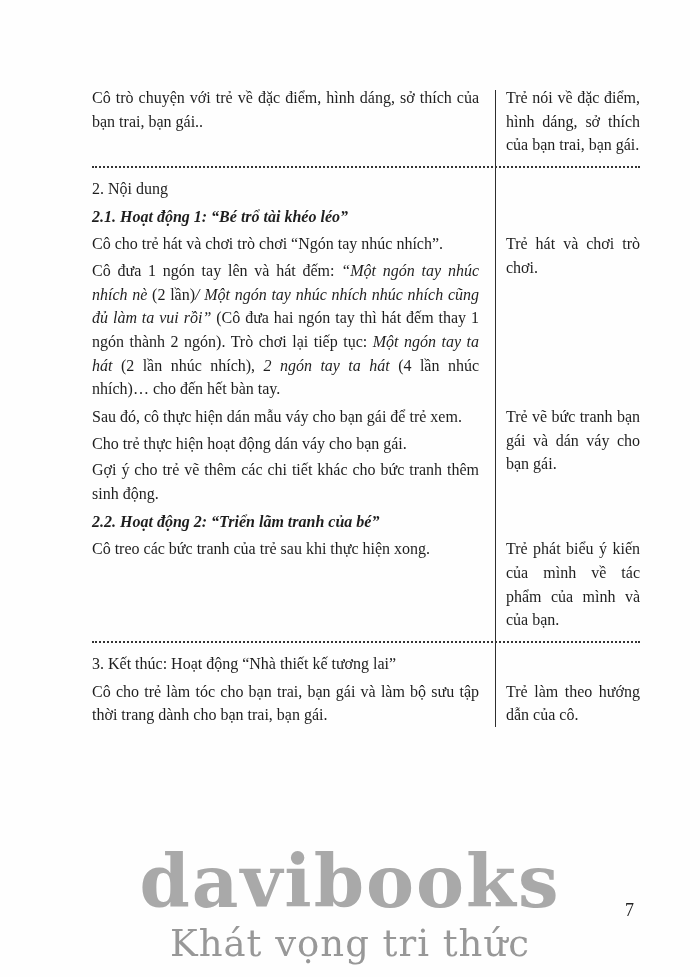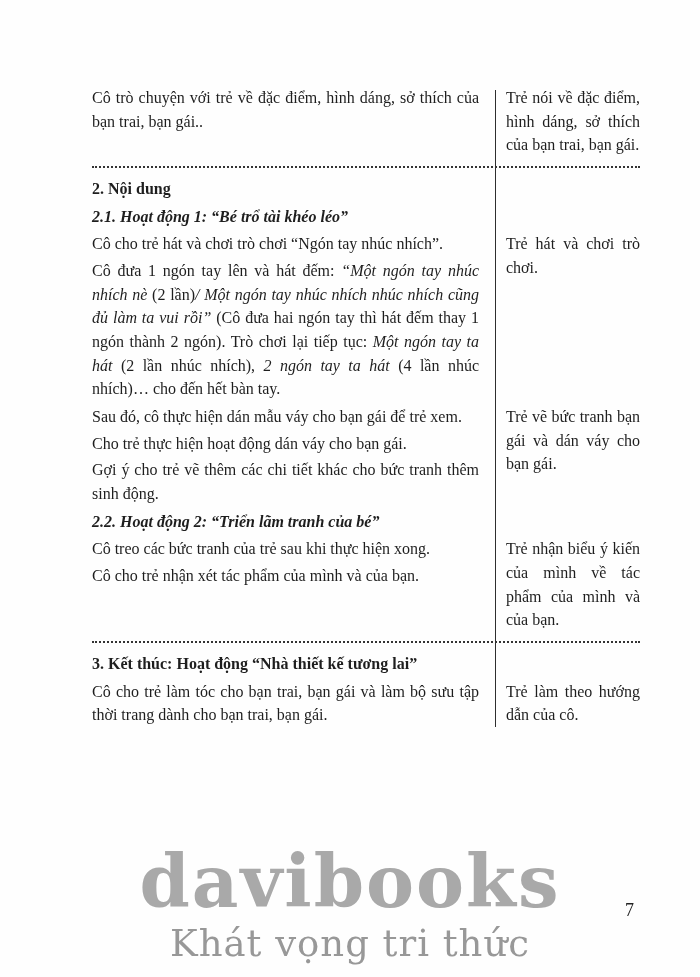--- a/index.html
+++ b/index.html
@@ -49,21 +49,21 @@
   .para {
     margin: 0 0 3px 0;
     font-size: 16px;
     line-height: 1.48;
     text-align: justify;
   }
   .right .para {
     text-align: justify;
   }
   .heading {
-    font-weight: bold;
+    font-weight: normal;
     margin-top: 2px;
   }
   .subheading {
     font-weight: bold;
     font-style: italic;
   }
   .it {
     font-style: italic;
   }
   .separator {
@@ -152,24 +152,23 @@
       </div>
       <div class="block">
         <div class="left">
           <p class="para subheading"><span>2.2. Hoạt động 2: “Triển lãm tranh của bé”</span></p>
         </div>
         <div class="right"></div>
       </div>
       <div class="block">
         <div class="left">
           <p class="para"><span>Cô treo các bức tranh của trẻ sau khi thực hiện xong.</span></p>
-          <p class="para"><span>Cô cho trẻ nhận xét tác phẩm của mình và của bạn.</span></p>
         </div>
         <div class="right">
-          <p class="para"><span>Trẻ nhận biểu ý kiến của mình về tác phẩm của mình và của bạn.</span></p>
+          <p class="para"><span>Trẻ phát biểu ý kiến của mình về tác phẩm của mình và của bạn.</span></p>
         </div>
       </div>
       <div class="separator"></div>
       <div class="block">
         <div class="left">
           <p class="para heading"><span>3. Kết thúc: Hoạt động “Nhà thiết kế tương lai”</span></p>
         </div>
         <div class="right"></div>
       </div>
       <div class="block">

